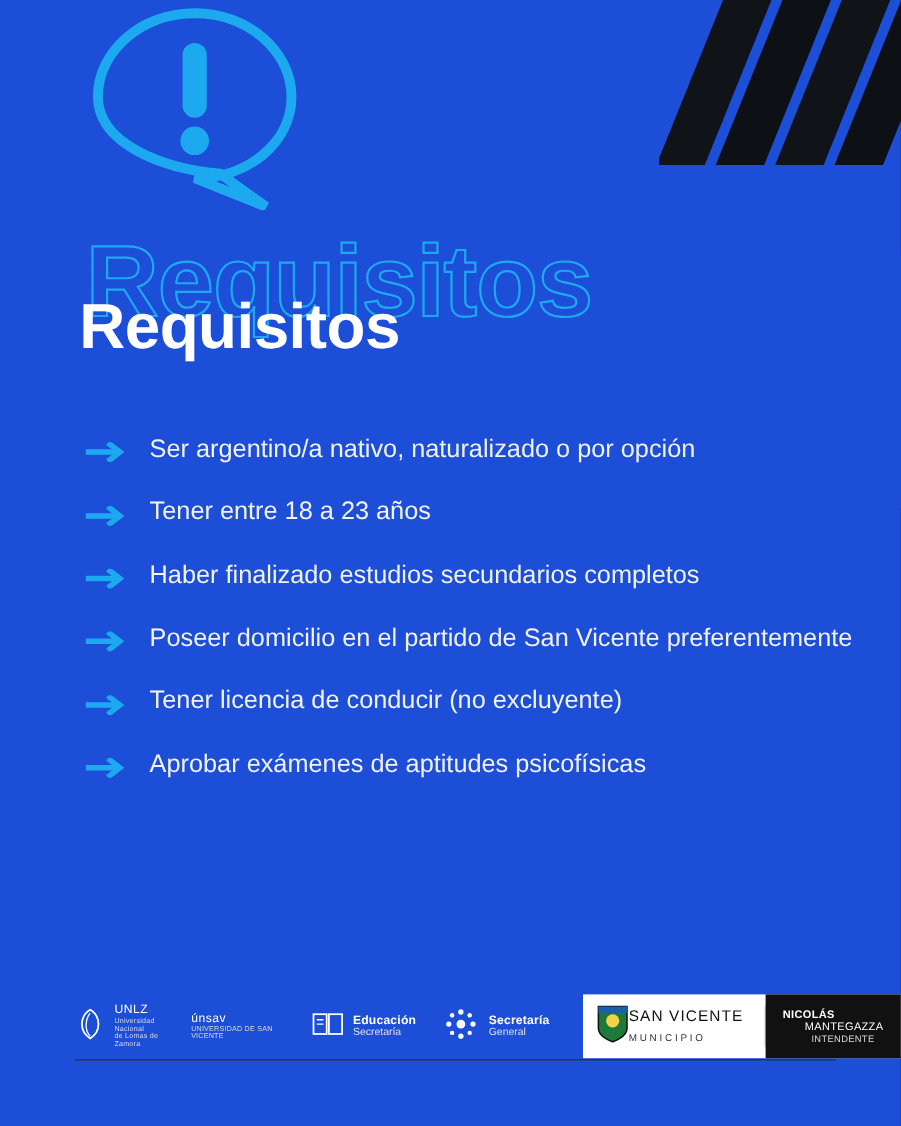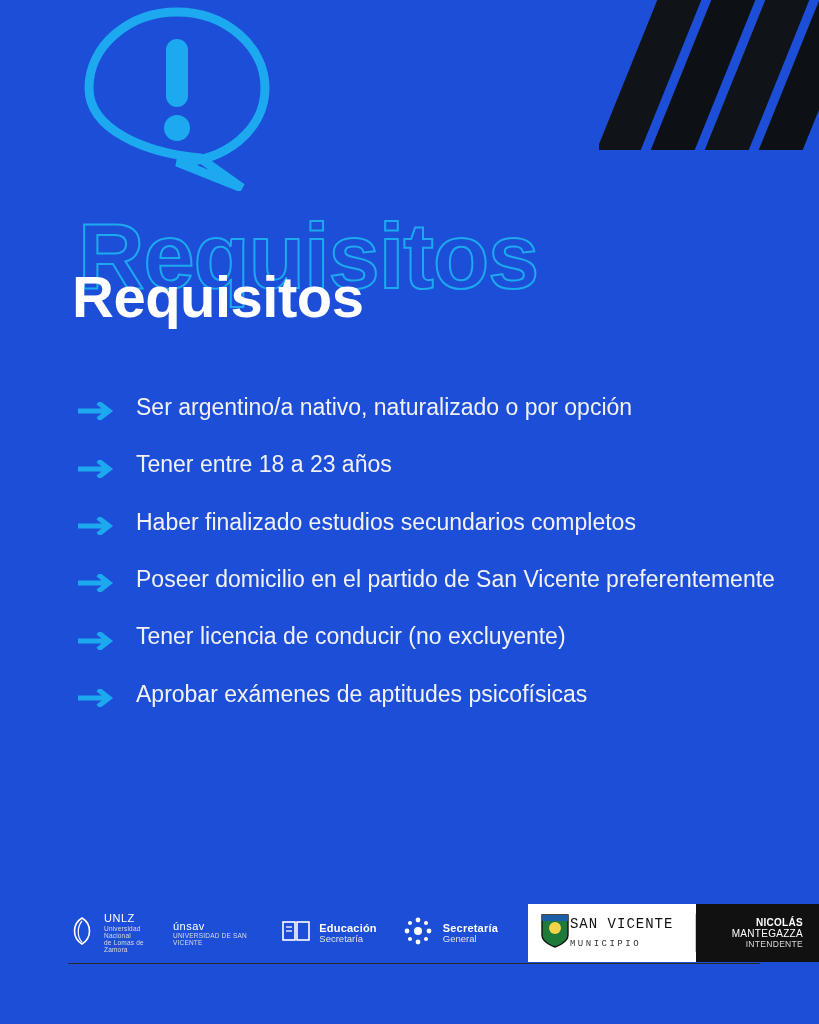--- a/index.html
+++ b/index.html
@@ -166,36 +166,34 @@
     display: flex;
     align-items: center;
     background: #ffffff;
     height: 58px;
     margin-left: 6px;
   }
   .sv-block {
     display: flex;
     align-items: center;
     padding: 0 14px 0 12px;
-    font-family: Liberation Mono, monospace;
   }
   .sv-block .txt .big { color: #111; font-size: 14px; letter-spacing: 1px;}
   .sv-block .txt .small { color: #333; font-size: 9px; letter-spacing: 2.5px;}
   .divider-v {
     width: 1px;
     height: 38px;
     background: #c9c9c9;
   }
   .int-block {
     background: #111;
     height: 58px;
     display: flex;
     align-items: center;
     padding: 0 16px;
-    text-align: right;
   }
   .int-block .n1 { font-size: 10px; font-weight: 700; display: block; letter-spacing: .3px;}
   .int-block .n2 { font-size: 10px; font-weight: 400; display: block; letter-spacing: .3px; margin-left: 20px;}
   .int-block .n3 { font-size: 8.5px; display: block; color: #dadada; letter-spacing: .3px; padding-left: 26px;}
 
   .footer-rule {
     position: absolute;
     left: 68px;
     top: 963px;
     width: 692px;

